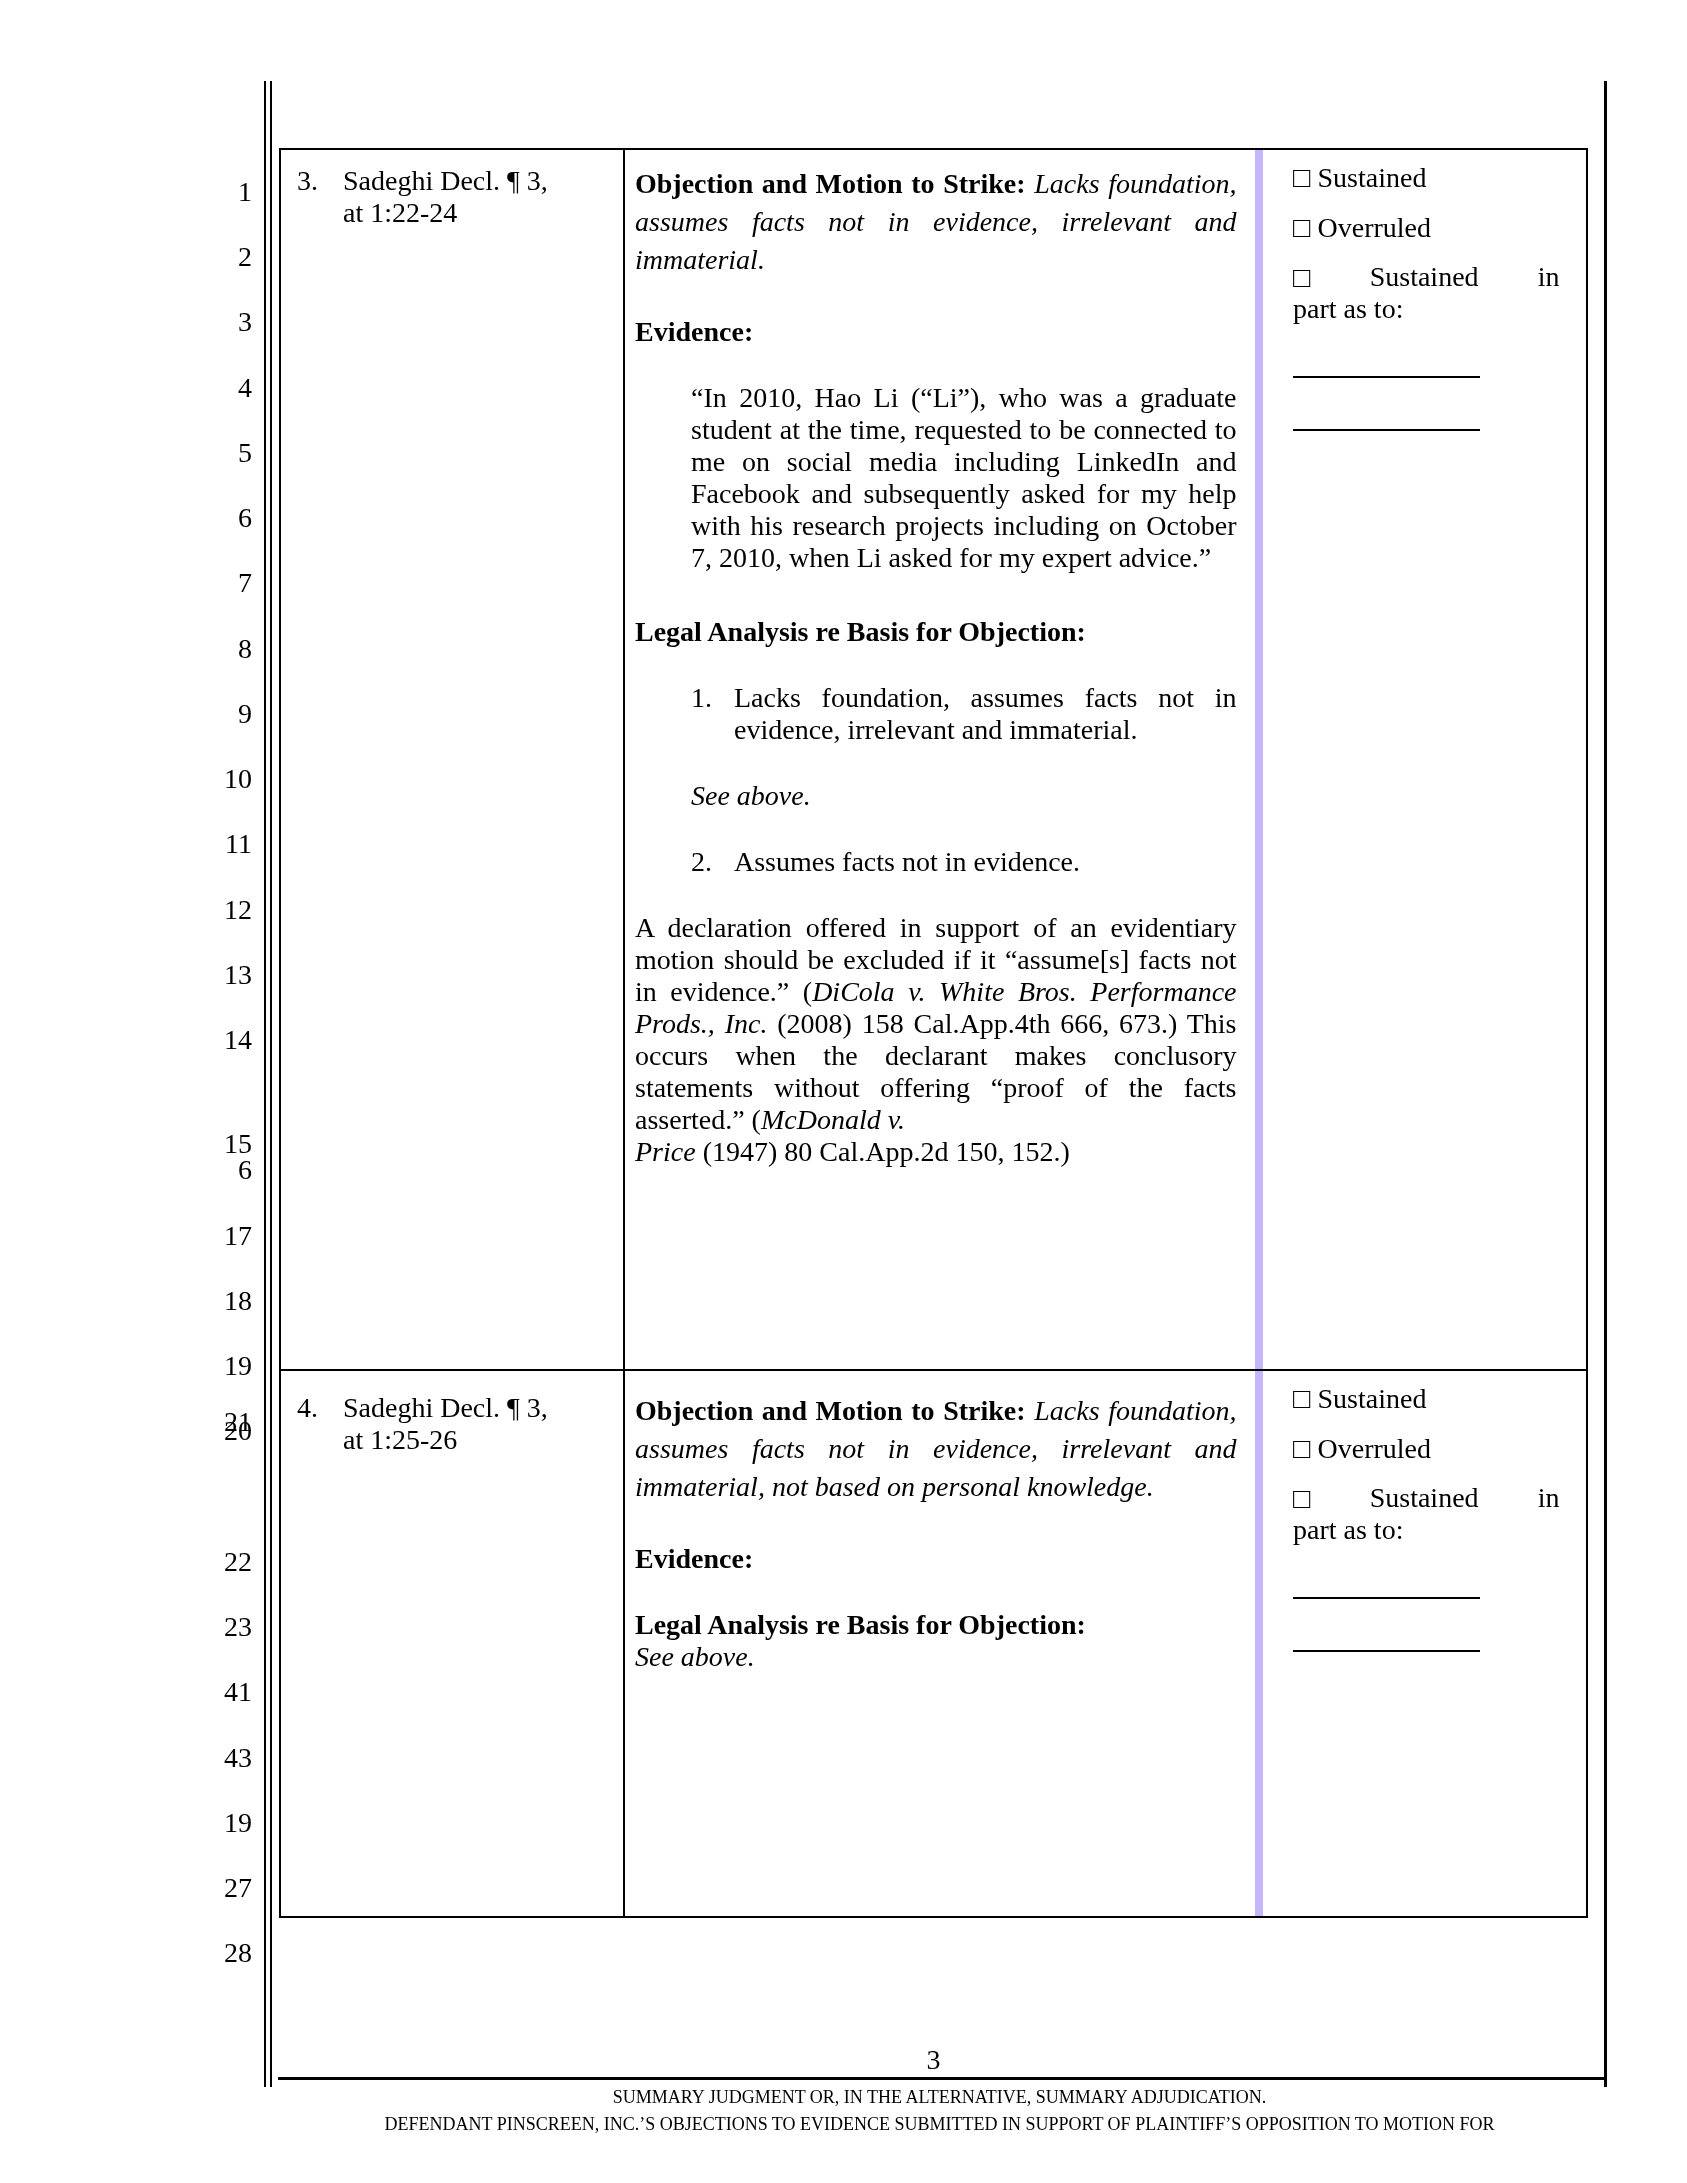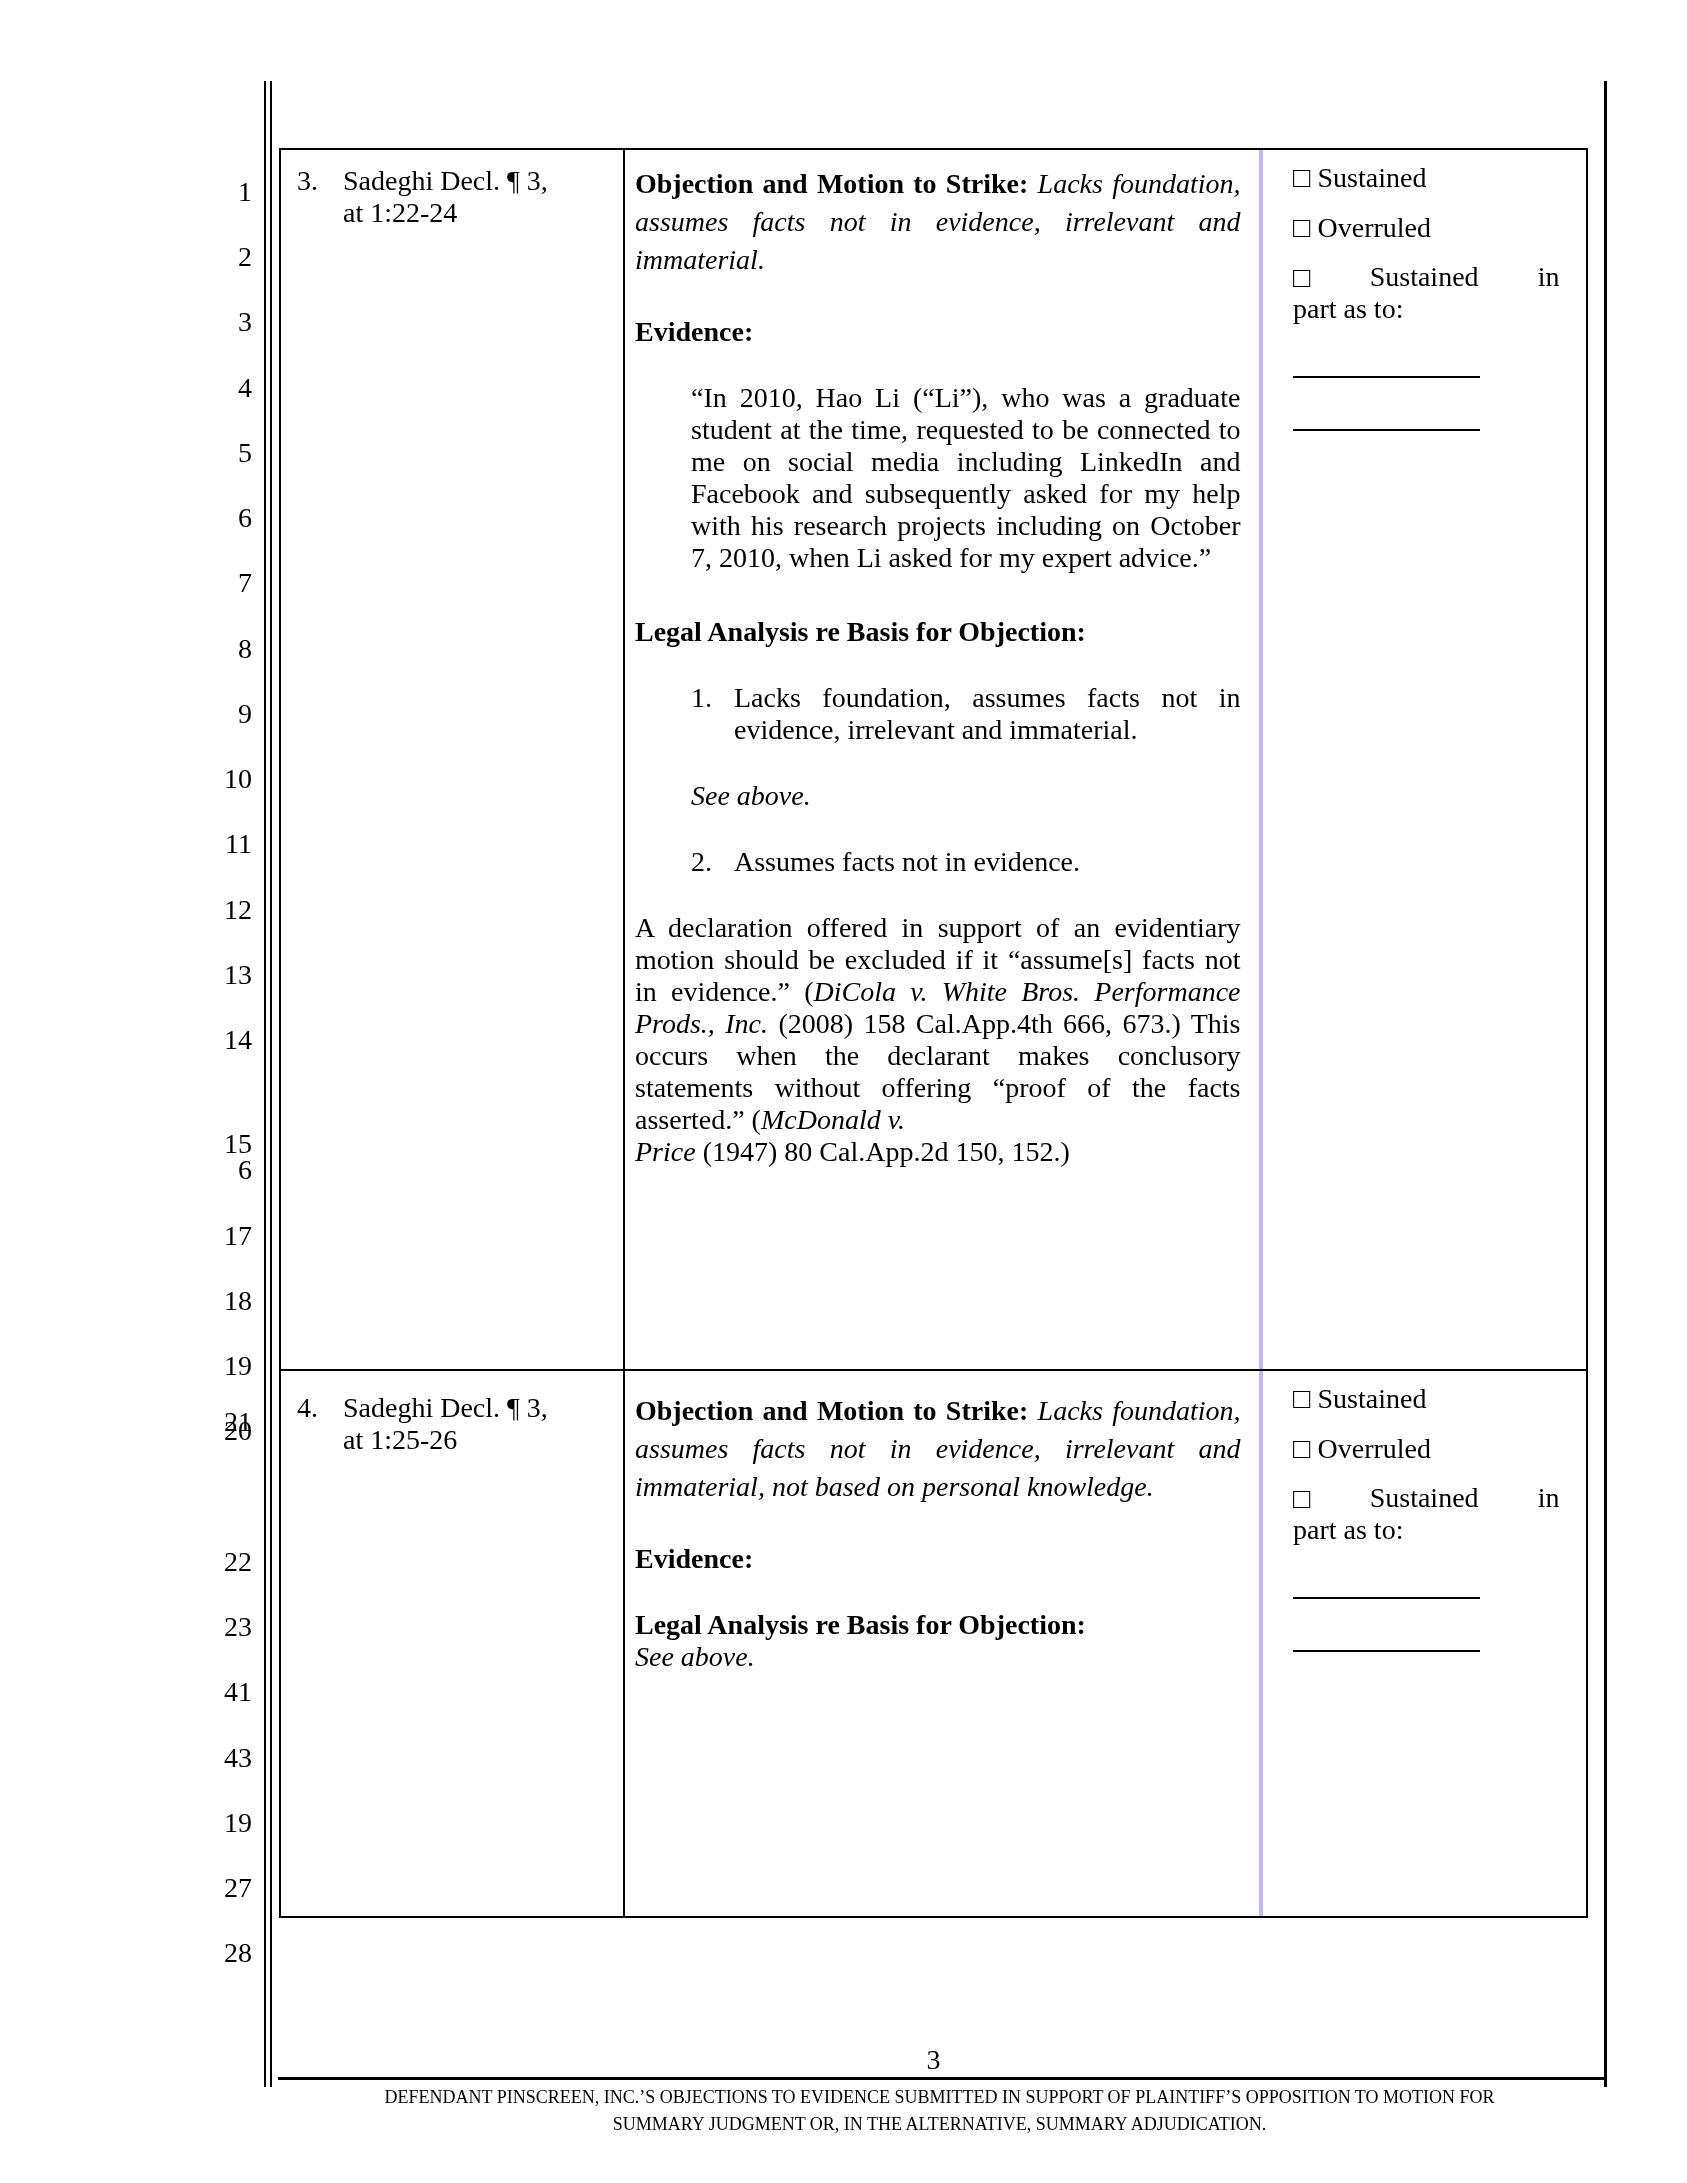--- a/index.html
+++ b/index.html
@@ -43,21 +43,21 @@
     border: 2.6px solid #000;
     display: flex;
     flex-direction: column;
     font-size: 28px;
     line-height: 32px;
   }
   .t-row { display: flex; width: 100%; }
   .t-row.row3 { height: 1221px; border-bottom: 2.6px solid #000; }
   .t-row.row4 { flex: 1; }
   .c1 { width: 344px; border-right: 2px solid #000; padding: 15px 26.5px 0 16px; }
-  .c2 { width: 638px; border-right: 4px solid #c4b5fd; padding: 15px 18.5px 0 10px; }
+  .c2 { width: 638px; border-right: 8px solid #c4b5fd; padding: 15px 18.5px 0 10px; }
   .c3 { flex: 1; padding: 10.6px 26.5px 0 30px; }
   .row4 .c1, .row4 .c2 { padding-top: 20.5px; }
 
   .src { display: flex; }
   .src .num { width: 46px; flex: none; }
 
   .obj-para { line-height: 38px; text-align: justify; margin-bottom: 37px; }
   .obj-para strong { font-weight: bold; }
   .obj-para em { font-style: italic; }
   .evidence-label { font-weight: bold; margin-bottom: 34px; }
@@ -214,18 +214,18 @@
         <div class="blank-line b1"></div>
         <div class="blank-line b2"></div>
       </div>
     </div>
 
   </div>
 
   <div class="page-number">3</div>
   <div class="footer-rule"></div>
   <div class="footer-text">
+    <div>SUMMARY JUDGMENT OR, IN THE ALTERNATIVE, SUMMARY ADJUDICATION.</div>
     <div>DEFENDANT PINSCREEN, INC.’S OBJECTIONS TO EVIDENCE SUBMITTED IN SUPPORT OF PLAINTIFF’S OPPOSITION TO MOTION FOR</div>
-    <div>SUMMARY JUDGMENT OR, IN THE ALTERNATIVE, SUMMARY ADJUDICATION.</div>
   </div>
 
 </div>
 
 
 </body></html>

